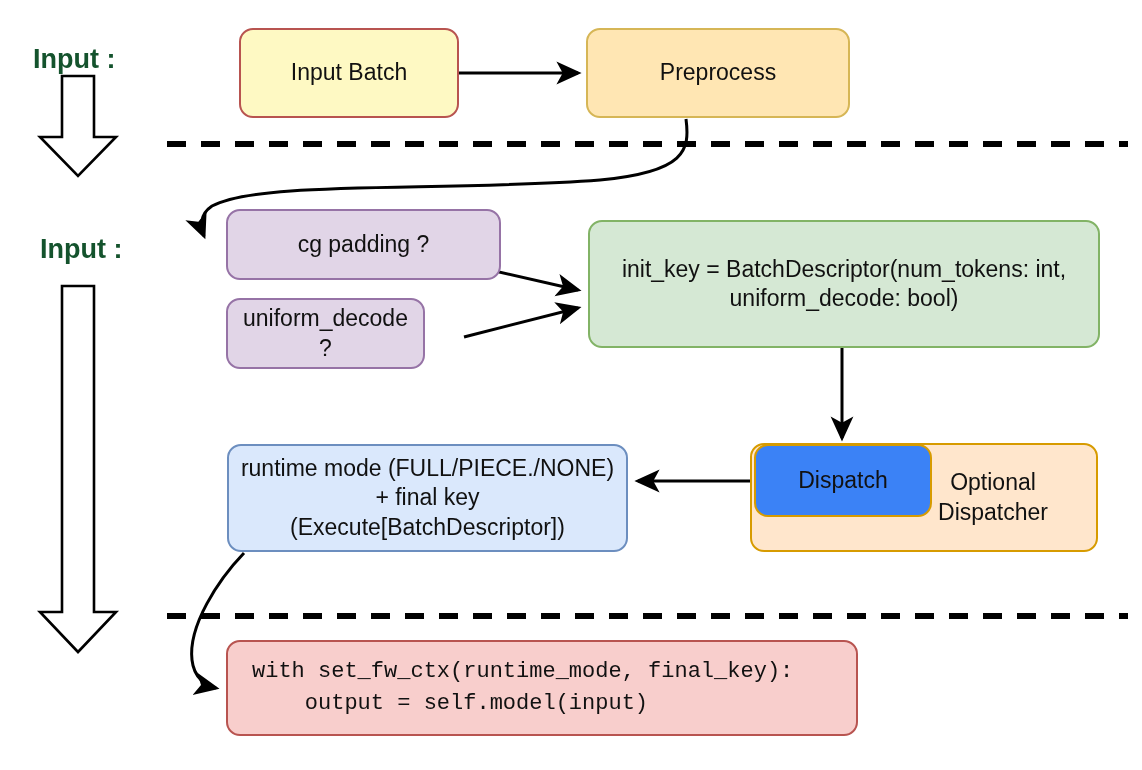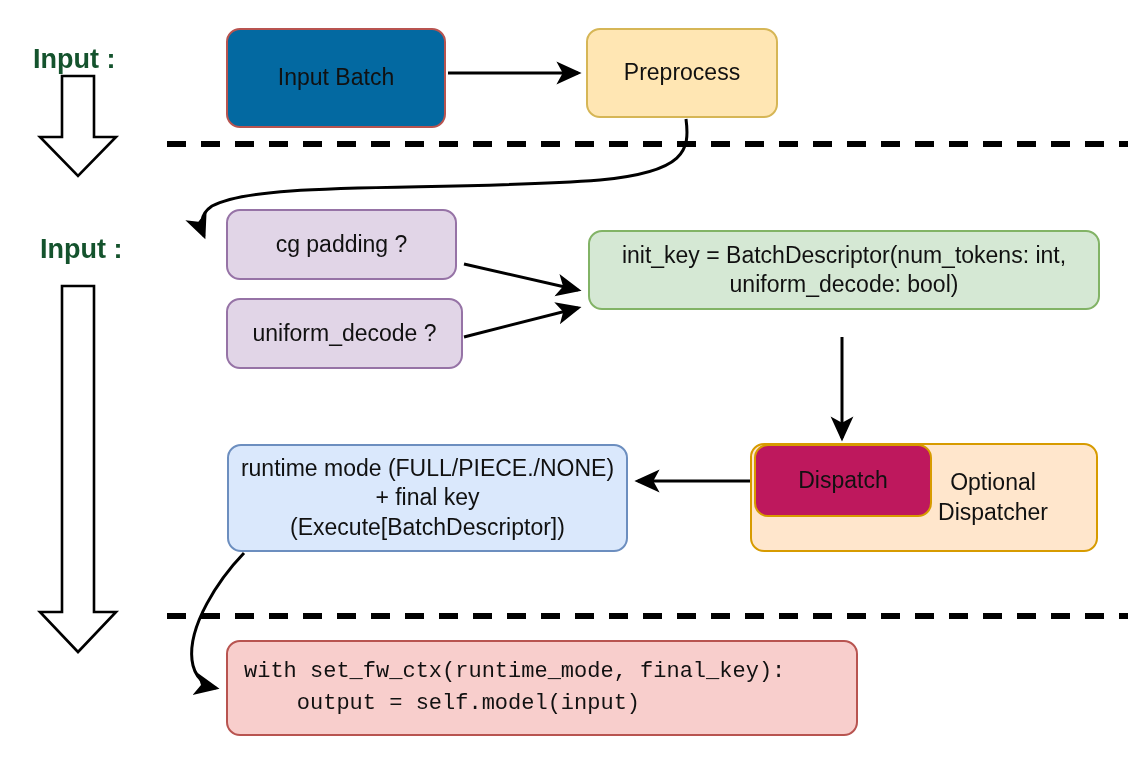--- a/index.html
+++ b/index.html
@@ -51,21 +51,21 @@
   .node.code {
     font-family: "Liberation Mono", monospace;
     font-size: 22px;
     justify-content: flex-start;
     align-items: center;
     text-align: left;
     padding-left: 8px;
     line-height: 1.45;
   }
   .node.code pre {
-    margin: 8px;
+    margin: 16px;
     font-family: "Liberation Mono", monospace;
     font-size: 22px;
     line-height: 1.45;
     color: #111111;
     white-space: pre;
   }
   .node .node-text {
     display: block;
     white-space: pre-line;
   }
@@ -99,47 +99,47 @@
     <line x1="842" y1="337" x2="842" y2="438" stroke="#000000" stroke-width="3" marker-end="url(#arrowhead)"></line>
 
     <line x1="752" y1="481" x2="638" y2="481" stroke="#000000" stroke-width="3" marker-end="url(#arrowhead)"></line>
 
     <path d="M 244,553 C 218,580 188,626 192,660 C 194,678 206,686 216,688" fill="none" stroke="#000000" stroke-width="3" marker-end="url(#arrowhead)"></path>
   </svg>
 
   <div class="stage-label" style="left:33px; top:44px;">Input :</div>
   <div class="stage-label" style="left:40px; top:234px;">Input :</div>
 
-  <div class="node" style="left:226px; top:28px; width:220px; height:100px; background:#0369a1; border-color:#b85450;">
+  <div class="node" style="left:239px; top:28px; width:220px; height:90px; background:#fef9c3; border-color:#b85450;">
     <span class="node-text">Input Batch</span>
   </div>
 
-  <div class="node" style="left:586px; top:28px; width:192px; height:90px; background:#ffe6b3; border-color:#d6b656;">
+  <div class="node" style="left:586px; top:28px; width:264px; height:90px; background:#ffe6b3; border-color:#d6b656;">
     <span class="node-text">Preprocess</span>
   </div>
 
-  <div class="node" style="left:226px; top:209px; width:231px; height:71px; background:#e1d5e7; border-color:#9673a6;">
+  <div class="node" style="left:226px; top:209px; width:275px; height:71px; background:#e1d5e7; border-color:#9673a6;">
     <span class="node-text">cg padding ?</span>
   </div>
 
-  <div class="node" style="left:226px; top:298px; width:237px; height:71px; background:#e1d5e7; border-color:#9673a6;">
+  <div class="node" style="left:226px; top:298px; width:199px; height:71px; background:#e1d5e7; border-color:#9673a6;">
     <span class="node-text">uniform_decode ?</span>
   </div>
 
-  <div class="node" style="left:588px; top:230px; width:512px; height:80px; background:#d5e8d4; border-color:#82b366;">
+  <div class="node" style="left:588px; top:220px; width:512px; height:128px; background:#d5e8d4; border-color:#82b366;">
     <span class="node-text">init_key = BatchDescriptor(num_tokens: int,
 uniform_decode: bool)</span>
   </div>
 
   <div class="node" style="left:750px; top:443px; width:348px; height:109px; background:#ffe6cc; border-color:#d79b00; justify-content:flex-end; padding-right:18px;">
     <span class="node-text" style="width:170px;">Optional
 Dispatcher</span>
   </div>
 
-  <div class="node" style="left:754px; top:444px; width:178px; height:73px; background:#be185d; border-color:#d79b00;">
+  <div class="node" style="left:754px; top:444px; width:178px; height:73px; background:#3b82f6; border-color:#d79b00;">
     <span class="node-text">Dispatch</span>
   </div>
 
   <div class="node" style="left:227px; top:444px; width:401px; height:108px; background:#dae8fc; border-color:#6c8ebf;">
     <span class="node-text">runtime mode (FULL/PIECE./NONE)
 + final key (Execute[BatchDescriptor])</span>
   </div>
 
   <div class="node code" style="left:226px; top:640px; width:632px; height:96px; background:#f8cecc; border-color:#b85450;">
     <pre>with set_fw_ctx(runtime_mode, final_key):

